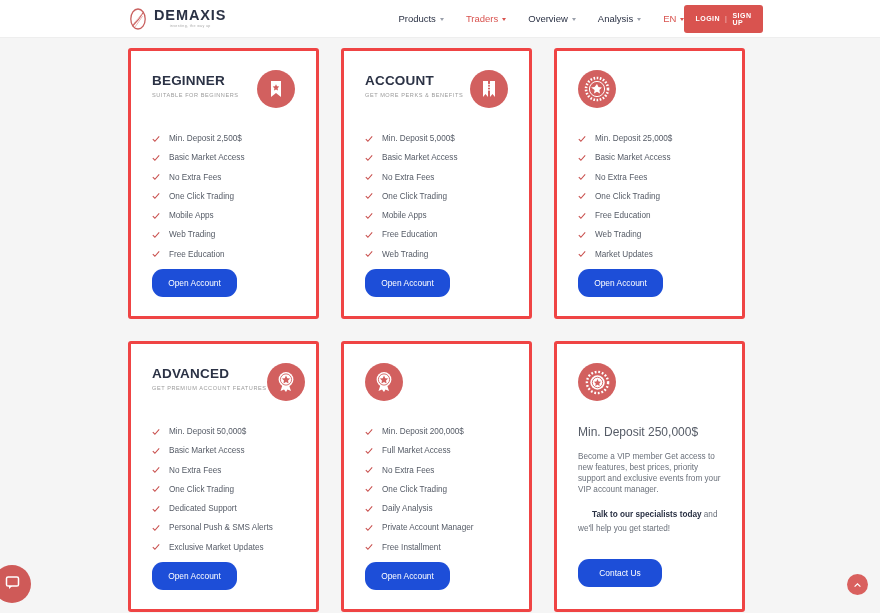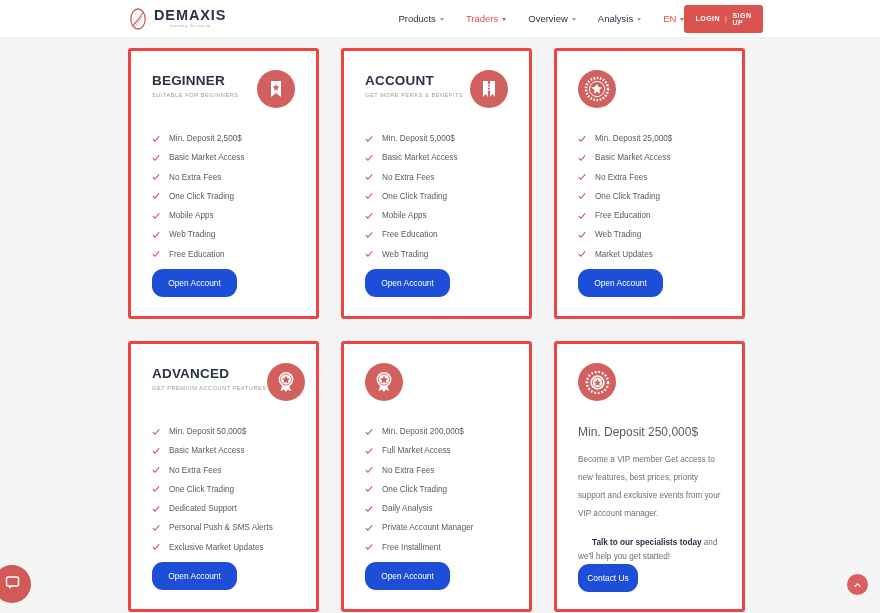--- a/index.html
+++ b/index.html
@@ -153,21 +153,21 @@
 
   .vip-body { margin-top: 26px; }
   .vip-deposit {
     font-size: 12px;
     color: #555b66;
     line-height: 10px;
   }
   .vip-para {
     font-size: 8.2px;
     color: #6a707a;
-    line-height: 18px;
+    line-height: 11px;
     margin-top: 14px;
   }
   .vip-cta {
     font-size: 8.2px;
     color: #6a707a;
     line-height: 14.2px;
     margin-top: 13px;
   }
   .vip-cta b { color: #2b3245; margin-left: 14px; }
 
@@ -175,21 +175,21 @@
     background: #1d4ed8;
     color: #ffffff;
     font-size: 8.4px;
     border-radius: 11px;
     padding: 9px 8px;
     width: 85px;
     text-align: center;
     cursor: pointer;
     margin-bottom: 22px;
   }
-  .cta-wide { width: 60px; }
+  .cta-wide { width: 84px; }
   .cta-bottom { margin-top: auto; }
 
   
   .chat-widget {
     position: absolute;
     left: -7px;
     bottom: 10px;
     width: 38px; height: 38px;
     border-radius: 50%;
     background: #cf5a58;

